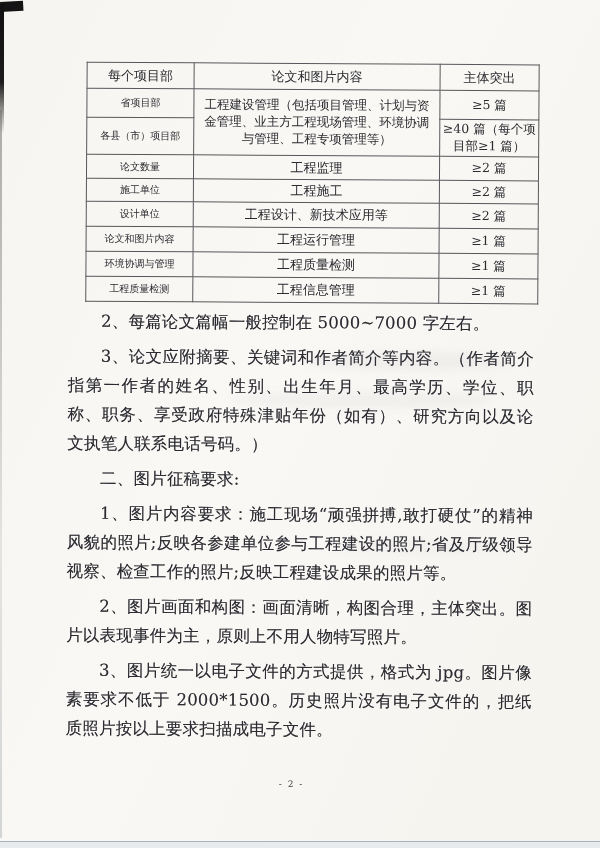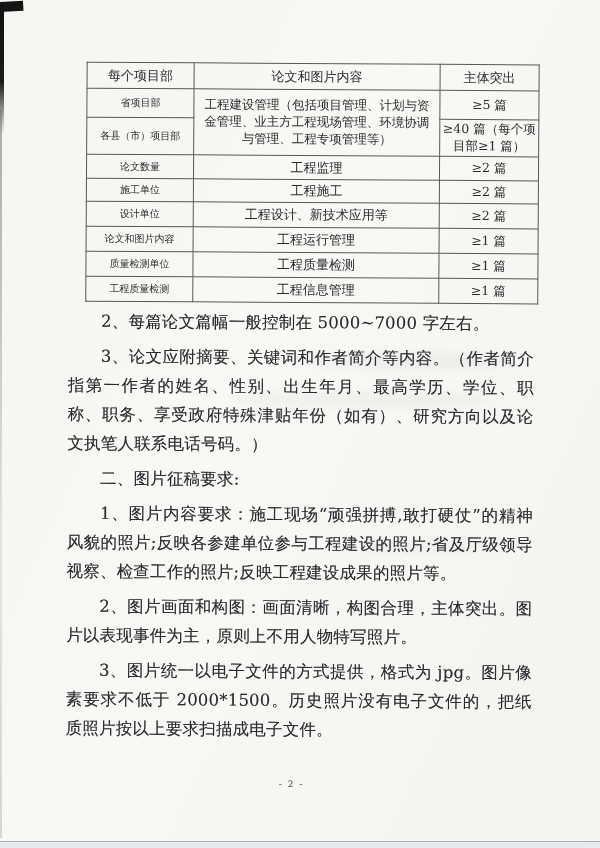--- a/index.html
+++ b/index.html
@@ -119,21 +119,21 @@
         <td class="target">设计单位</td>
         <td>工程设计、新技术应用等</td>
         <td class="qty">≥2 篇</td>
       </tr>
       <tr class="rh-std">
         <td class="target">论文和图片内容</td>
         <td>工程运行管理</td>
         <td class="qty">≥1 篇</td>
       </tr>
       <tr class="rh-std">
-        <td class="target">质量检测单位</td>
+        <td class="target">环境协调与管理</td>
         <td>工程质量检测</td>
         <td class="qty">≥1 篇</td>
       </tr>
       <tr class="rh-std">
         <td class="target">工程质量检测</td>
         <td>工程信息管理</td>
         <td class="qty">≥1 篇</td>
       </tr>
     </tbody>
   </table>

